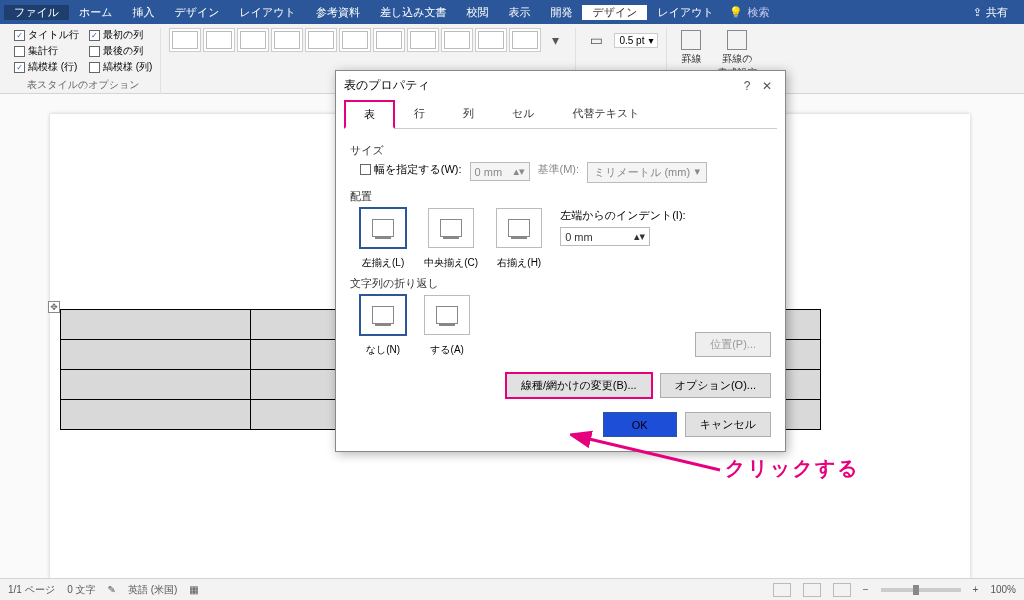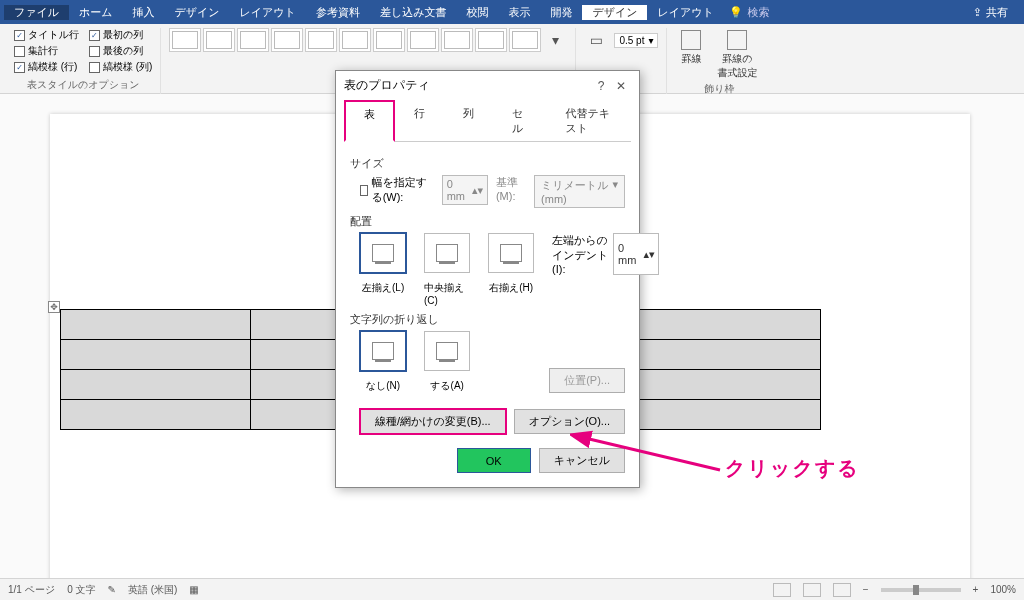--- a/index.html
+++ b/index.html
@@ -30,41 +30,41 @@
   .vbtn .ic { width: 20px; height: 20px; border: 1px solid #888; margin-bottom: 2px; }
 
   
   .docarea { position: absolute; top: 94px; bottom: 22px; left: 0; right: 0; background: #fafafa; overflow: hidden; }
   .page { position: absolute; left: 50px; top: 20px; width: 920px; height: 700px; background: #fff; box-shadow: 0 0 4px rgba(0,0,0,.2); }
   .tbl { position: absolute; left: 60px; top: 215px; border-collapse: collapse; }
   .tbl td { border: 1px solid #000; width: 190px; height: 30px; background: #d9d9d9; }
   .tblhandle { position: absolute; left: 48px; top: 207px; width: 12px; height: 12px; border: 1px solid #888; font-size: 9px; display: flex; align-items: center; justify-content: center; color: #666; background: #fff; }
 
   
-  .dialog { position: absolute; left: 335px; top: 70px; width: 305px; background: #fff; border: 1px solid #888; box-shadow: 2px 2px 10px rgba(0,0,0,.3); z-index: 50; }
+  .dialog { position: absolute; left: 335px; top: 70px; width: 451px; background: #fff; border: 1px solid #888; box-shadow: 2px 2px 10px rgba(0,0,0,.3); z-index: 50; }
   .dlg-title { display: flex; align-items: center; padding: 6px 8px; font-size: 12px; }
   .dlg-title .sp { margin-left: auto; }
   .dlg-title .help, .dlg-title .close { width: 20px; text-align: center; color: #555; cursor: pointer; }
   .dlg-tabs { display: flex; border-bottom: 1px solid #ccc; margin: 0 8px; }
   .dlg-tab { padding: 5px 18px; border: 1px solid transparent; border-bottom: none; color: #333; cursor: pointer; font-size: 11px; }
   .dlg-tab.active { border: 2px solid #e6007e; border-bottom: 2px solid #fff; margin-bottom: -1px; color: #000; }
   .dlg-body { padding: 8px 14px 12px; }
   .section-label { font-size: 11px; color: #333; margin: 6px 0 4px; }
   .row { display: flex; align-items: flex-start; gap: 8px; margin: 4px 0; }
   .spin { border: 1px solid #bbb; background: #f4f4f4; padding: 2px 4px; width: 60px; display: flex; align-items: center; justify-content: space-between; font-size: 11px; color: #888; }
   .dd { border: 1px solid #bbb; background: #f4f4f4; padding: 2px 6px; width: 120px; font-size: 11px; color: #888; display: flex; justify-content: space-between; }
   .alignrow { display: flex; gap: 18px; align-items: flex-start; }
   .alignopt { display: flex; flex-direction: column; align-items: center; gap: 8px; font-size: 10px; }
   .alignbox { width: 46px; height: 40px; border: 1px solid #bbb; display: flex; align-items: center; justify-content: center; }
   .alignbox.sel { border: 1px solid #2b579a; outline: 1px solid #2b579a; }
   .alignic { width: 22px; height: 18px; border: 1px solid #888; position: relative; }
   .alignic::after { content: ""; position: absolute; left: 2px; right: 2px; bottom: -3px; height: 2px; background: #888; }
-  .indentcol { display: flex; flex-direction: row; gap: 4px; font-size: 11px; }
+  .indentcol { display: flex; flex-direction: column; gap: 4px; font-size: 11px; }
   .dlg-btn { border: 1px solid #adadad; background: #e1e1e1; padding: 4px 14px; font-size: 11px; cursor: pointer; }
-  .dlg-btn.primary { background: #22c55e; border: 1px solid #2b579a; }
+  .dlg-btn.primary { background: #1d4ed8; border: 1px solid #2b579a; }
   .dlg-btn.disabled { color: #999; background: #eee; }
   .dlg-foot { display: flex; justify-content: flex-end; gap: 8px; padding: 10px 14px 14px; }
   .border-row { display: flex; justify-content: flex-end; gap: 8px; padding: 4px 14px; }
   .magenta-outline { outline: 2px solid #e6007e; outline-offset: -1px; }
 
   
   .arrow { position: absolute; z-index: 60; pointer-events: none; }
   .annot { position: absolute; color: #e6007e; font-size: 20px; font-weight: bold; z-index: 60; letter-spacing: 2px; }
 
   

